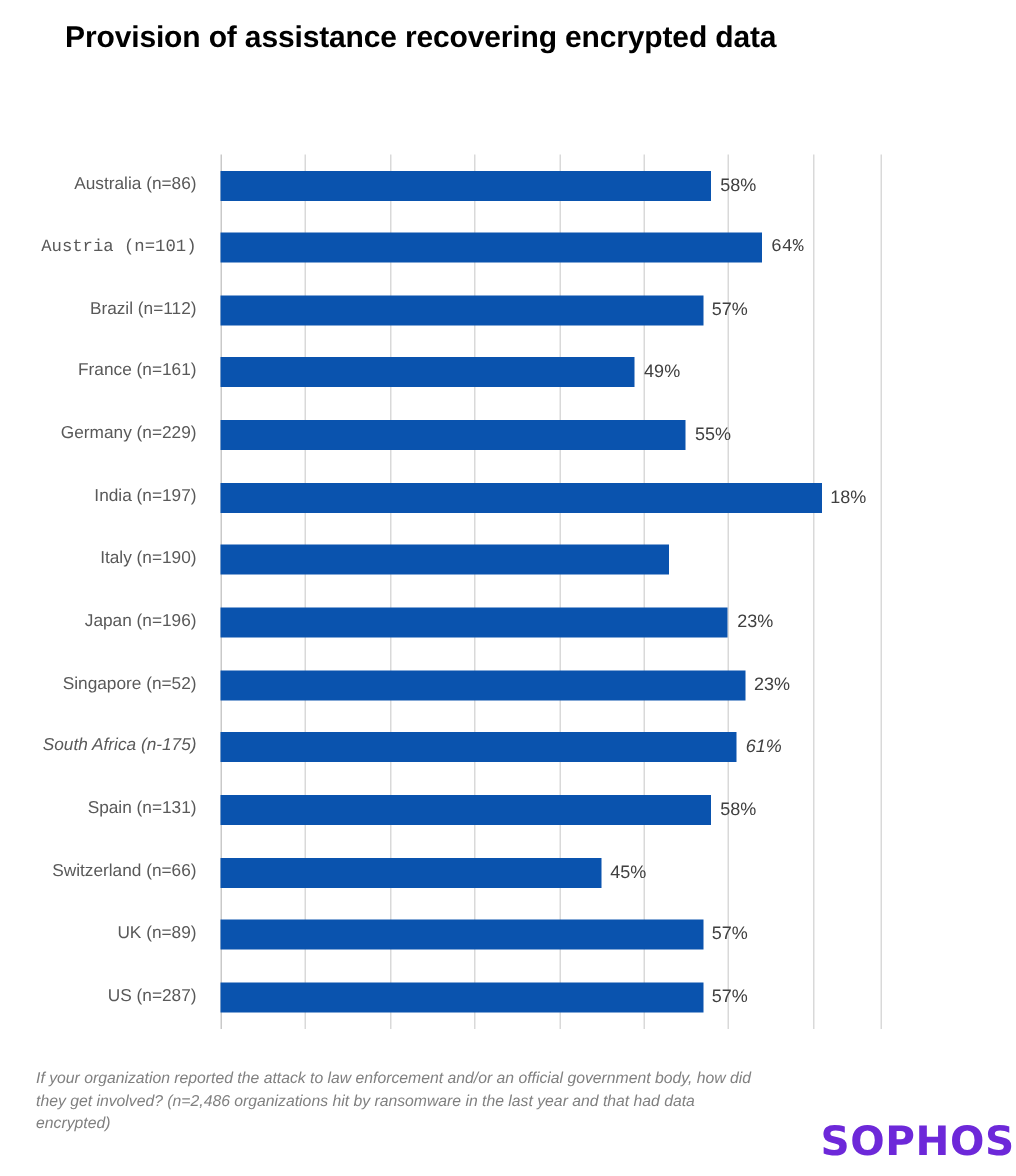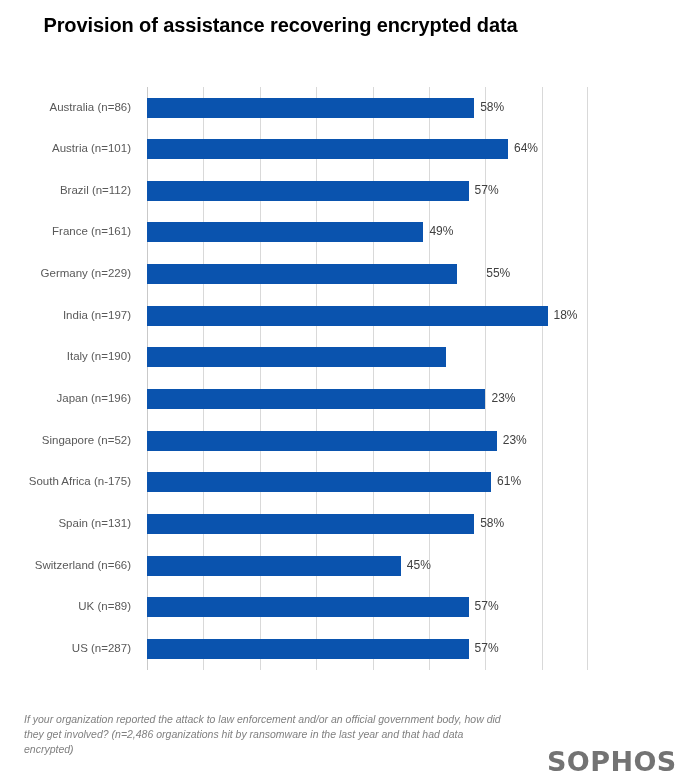--- a/index.html
+++ b/index.html
@@ -25,21 +25,21 @@
     font-size: 20px;
     font-weight: bold;
     color: #000000;
     letter-spacing: -0.1px;
   }
 
   
   #plot-area {
     position: absolute;
     left: 147px;
-    top: 87px;
+    top: 103px;
     width: 440px;
     height: 583px;
     padding-left: 19px;
   }
   .gridline {
     position: absolute;
     top: 0;
     width: 1px;
     height: 583px;
     background: #d9d9d9;
@@ -106,21 +106,21 @@
     color: #808080;
   }
 
   
   #sophos-logo {
     position: absolute;
     left: 547px;
     top: 746px;
     font-size: 27px;
     font-weight: bold;
-    color: #737373;
+    color: #6d28d9;
     letter-spacing: 0.4px;
     font-family: "DejaVu Sans", sans-serif;
   }
 </style>
 </head>
 <body>
 
 <div id="chart-title">Provision of assistance recovering encrypted data</div>
 
 <div id="plot-area">
@@ -136,21 +136,21 @@
     <div class="gridline" style="left: 440px;"></div>
     <div class="bar-row" style="top: 0px; height: 41.6429px;">
       <div class="cat-label-wrap">
         <div class="cat-label">Australia (n=86)</div>
       </div>
       <div class="bar-track">
         <div class="bar" style="width: 327.179px; background: rgb(10, 83, 174);"></div>
         <div class="bar-value" style="left: 333.179px;">58%</div>
       </div>
     </div>
-    <div class="bar-row" style="top: 41.6429px; height: 41.6429px;">
+    <div class="bar-row" style="top: 41.6429px; height: 41.6429px; font-family: Liberation Mono, monospace;">
       <div class="cat-label-wrap">
         <div class="cat-label">Austria (n=101)</div>
       </div>
       <div class="bar-track">
         <div class="bar" style="width: 361.026px; background: rgb(10, 83, 174);"></div>
         <div class="bar-value" style="left: 367.026px;">64%</div>
       </div>
     </div>
     <div class="bar-row" style="top: 83.2857px; height: 41.6429px;">
       <div class="cat-label-wrap">
@@ -169,21 +169,21 @@
         <div class="bar" style="width: 276.41px; background: rgb(10, 83, 174);"></div>
         <div class="bar-value" style="left: 282.41px;">49%</div>
       </div>
     </div>
     <div class="bar-row" style="top: 166.571px; height: 41.6429px;">
       <div class="cat-label-wrap">
         <div class="cat-label">Germany (n=229)</div>
       </div>
       <div class="bar-track">
         <div class="bar" style="width: 310.256px; background: rgb(10, 83, 174);"></div>
-        <div class="bar-value" style="left: 316.256px; margin-left: 23px;">55%</div>
+        <div class="bar-value" style="left: 316.256px;">55%</div>
       </div>
     </div>
     <div class="bar-row" style="top: 208.214px; height: 41.6429px;">
       <div class="cat-label-wrap">
         <div class="cat-label">India (n=197)</div>
       </div>
       <div class="bar-track">
         <div class="bar" style="width: 400.513px; background: rgb(10, 83, 174);"></div>
         <div class="bar-value" style="left: 406.513px;">18%</div>
       </div>
@@ -208,21 +208,21 @@
     </div>
     <div class="bar-row" style="top: 333.143px; height: 41.6429px;">
       <div class="cat-label-wrap">
         <div class="cat-label">Singapore (n=52)</div>
       </div>
       <div class="bar-track">
         <div class="bar" style="width: 349.744px; background: rgb(10, 83, 174);"></div>
         <div class="bar-value" style="left: 355.744px;">23%</div>
       </div>
     </div>
-    <div class="bar-row" style="top: 374.786px; height: 41.6429px;">
+    <div class="bar-row" style="top: 374.786px; height: 41.6429px; font-style: italic;">
       <div class="cat-label-wrap">
         <div class="cat-label">South Africa (n-175)</div>
       </div>
       <div class="bar-track">
         <div class="bar" style="width: 344.103px; background: rgb(10, 83, 174);"></div>
         <div class="bar-value" style="left: 350.103px;">61%</div>
       </div>
     </div>
     <div class="bar-row" style="top: 416.429px; height: 41.6429px;">
       <div class="cat-label-wrap">

